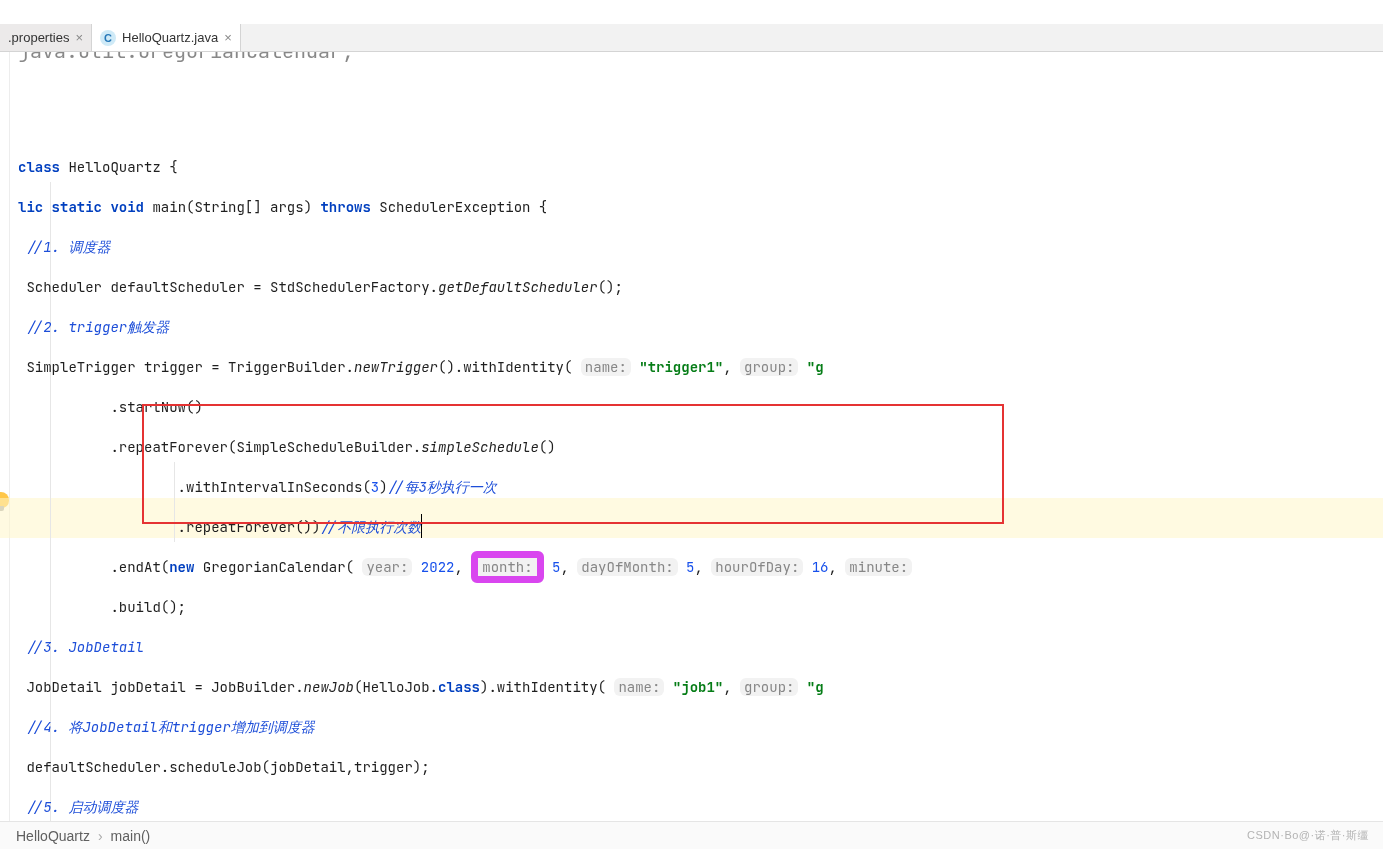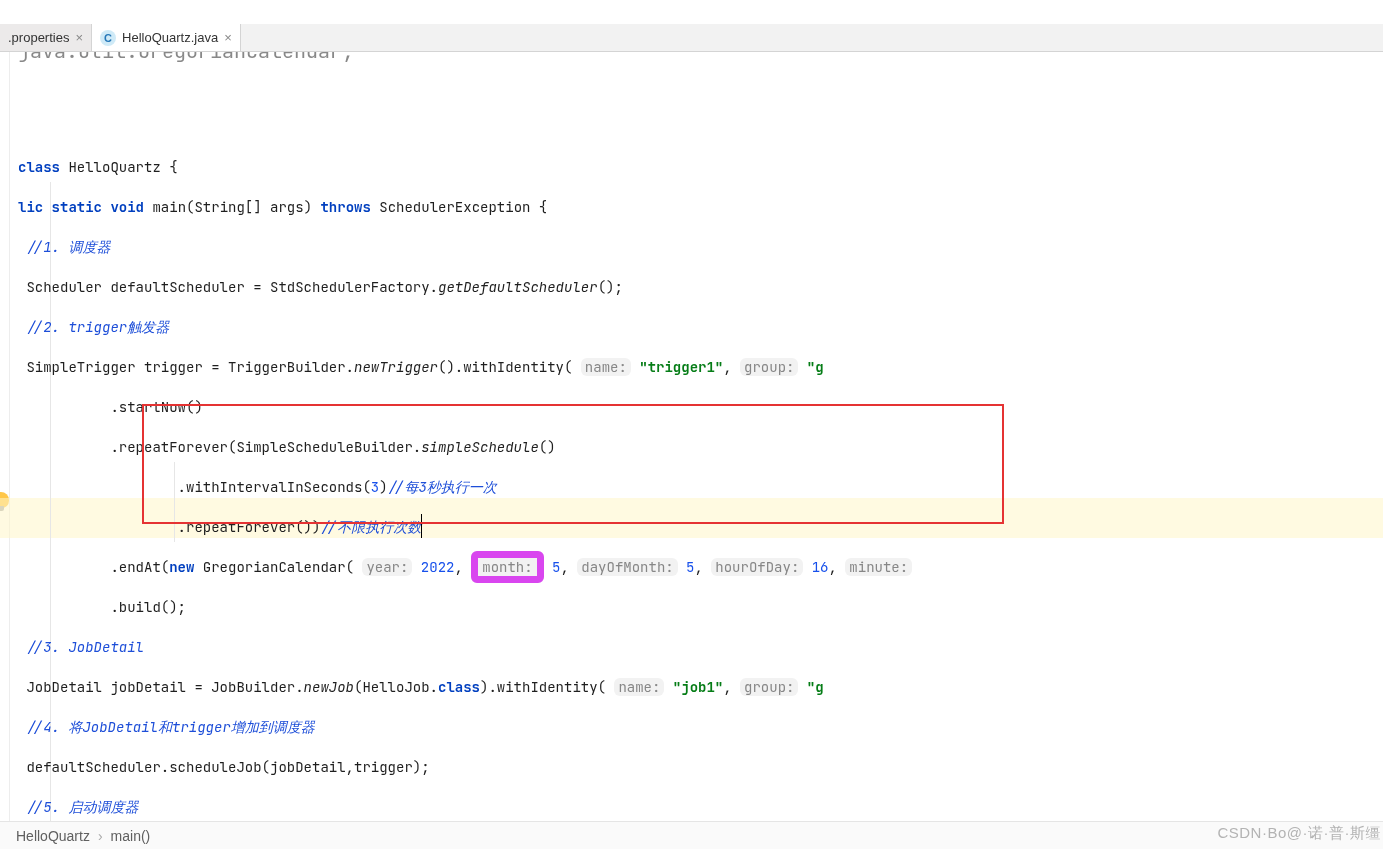--- a/index.html
+++ b/index.html
@@ -122,23 +122,23 @@
     background: #fafafa;
     display: flex;
     align-items: center;
     padding-left: 16px;
     font-size: 14px;
     color: #606060;
   }
   .breadcrumb .sep { margin: 0 8px; color: #aaa; }
   .watermark {
     position: absolute;
-    right: 2px; bottom: 6px;
+    right: 14px; bottom: 6px;
     color: rgba(120,120,120,0.55);
-    font-size: 15px;
+    font-size: 11px;
     letter-spacing: 0.5px;
     pointer-events: none;
   }
   .truncated-top {
     position: absolute;
     left: 18px; top: -14px;
     font-family: "JetBrains Mono","Consolas",monospace;
     font-size: 20px;
     color: #888;
   }

